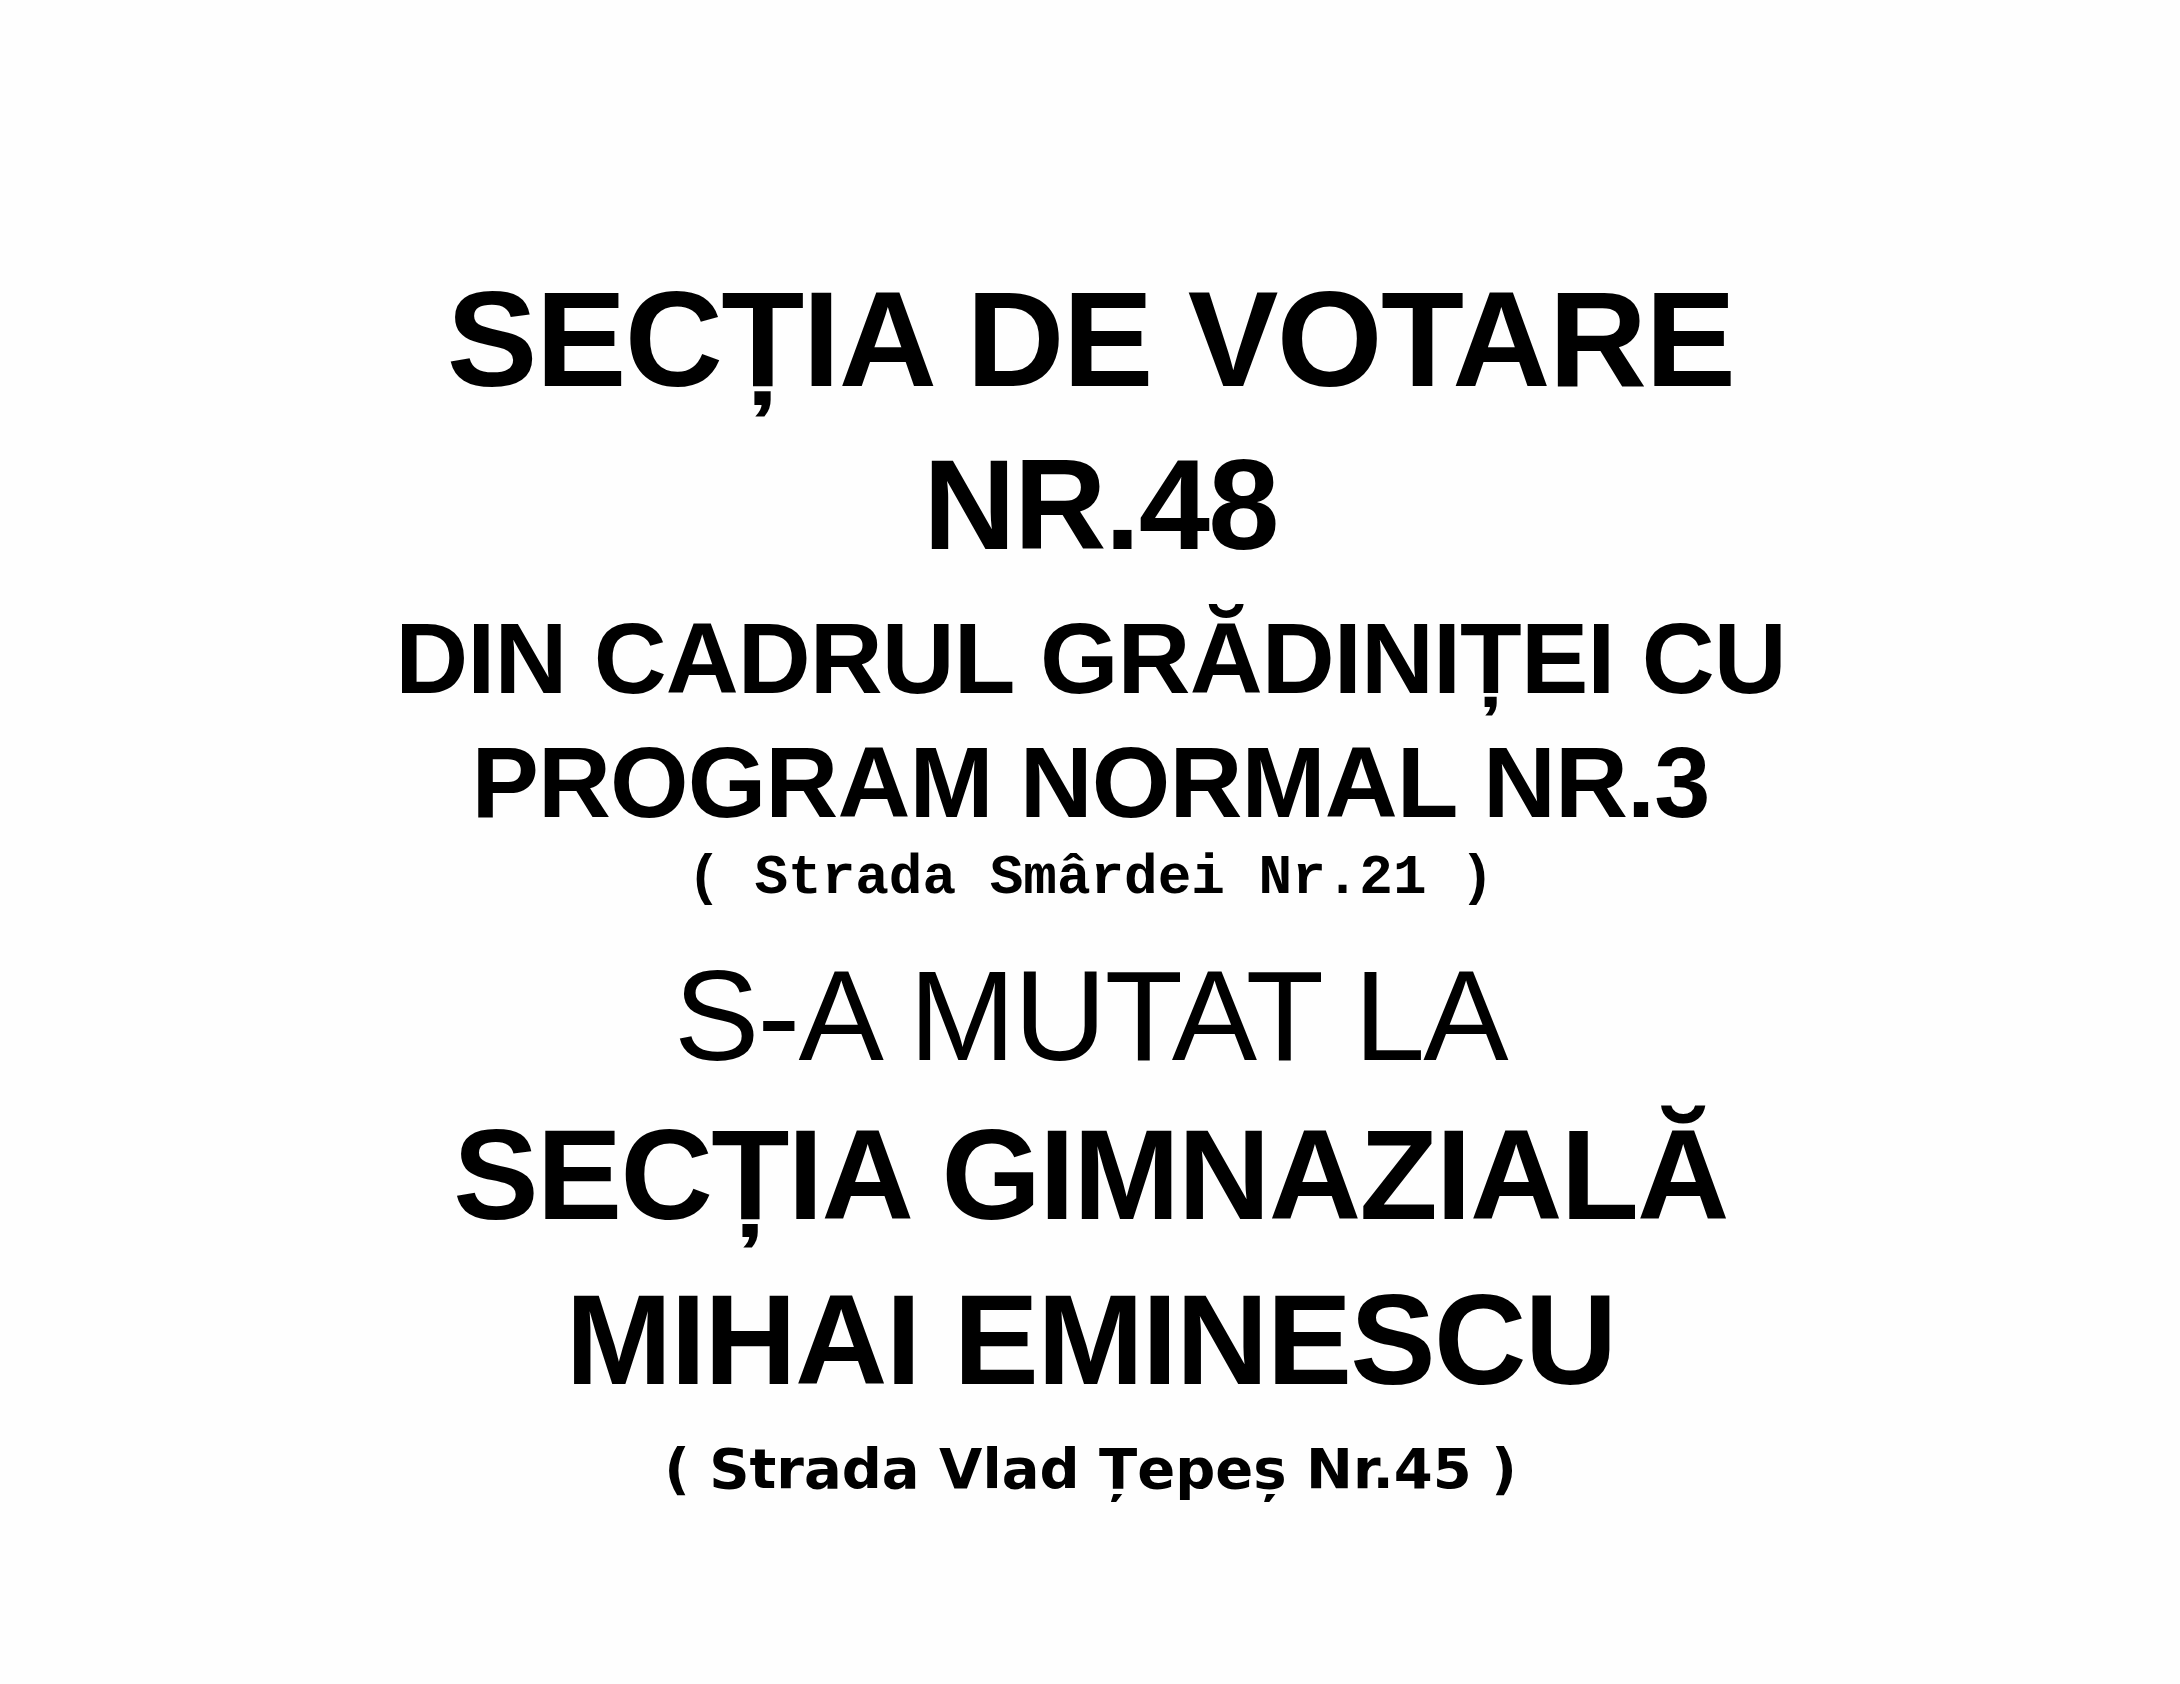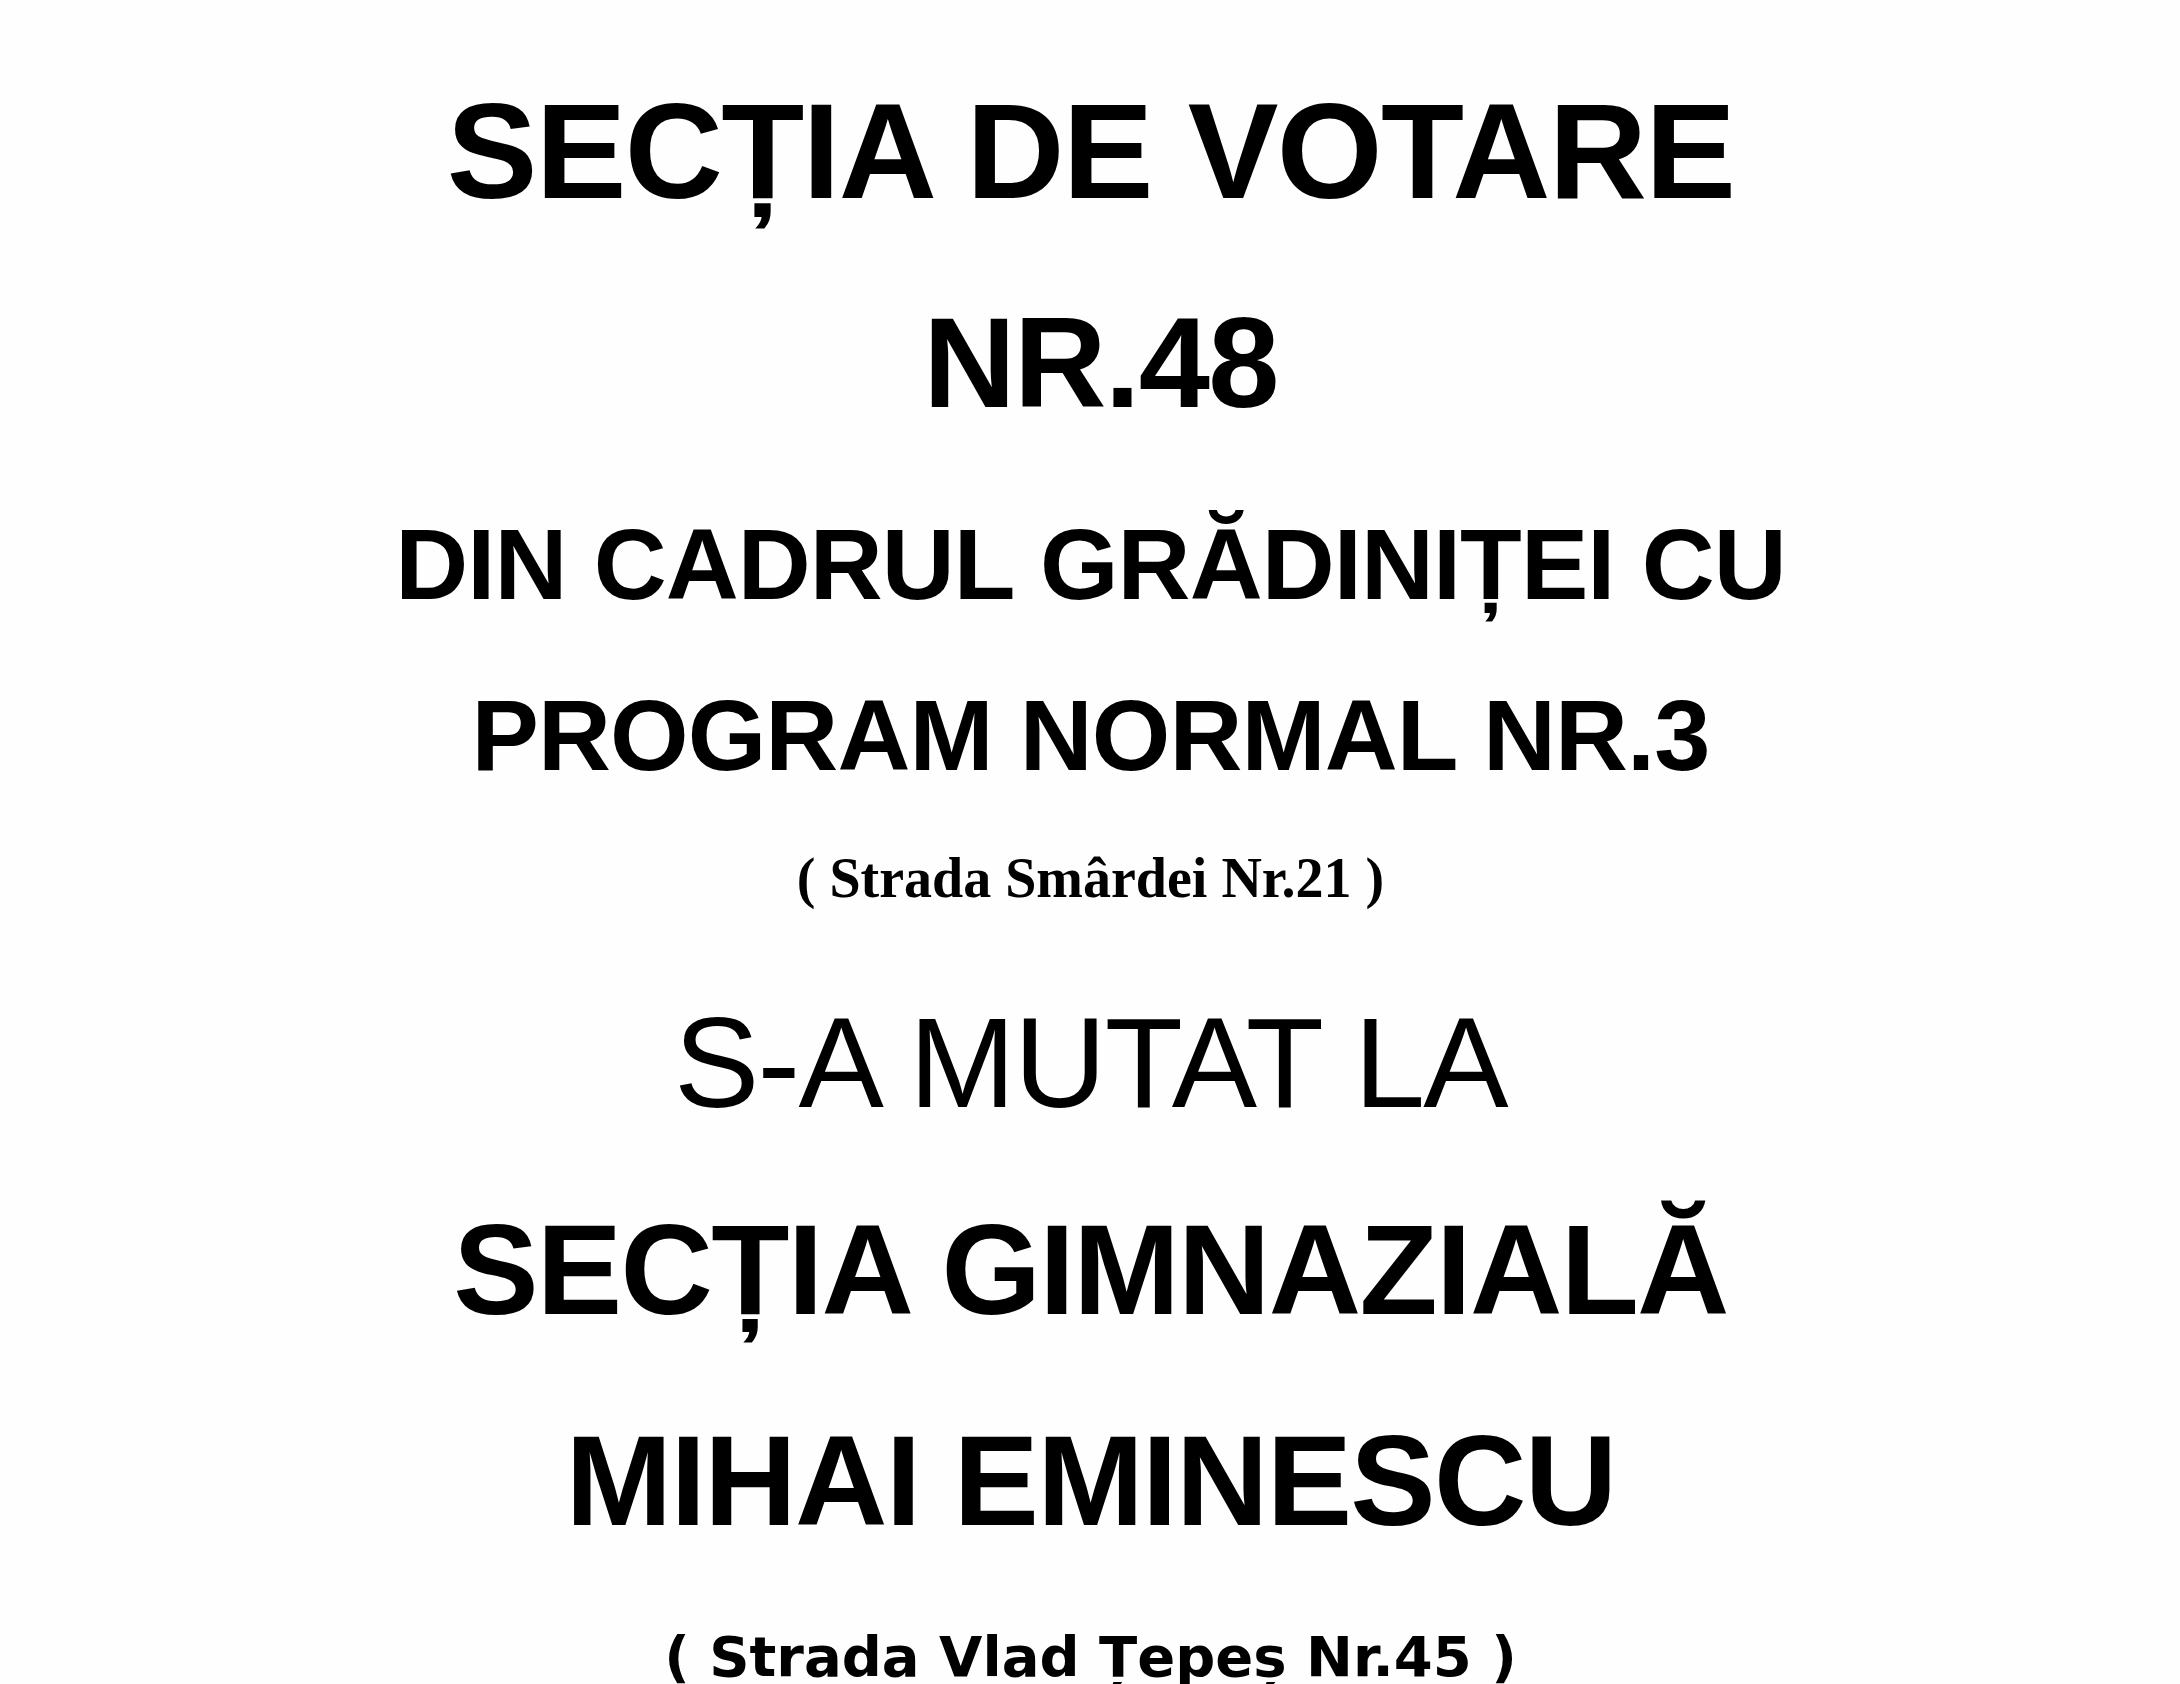--- a/index.html
+++ b/index.html
@@ -15,21 +15,21 @@
     overflow: hidden;
   }
   .sheet {
     width: 2181px;
     height: 1685px;
     box-sizing: border-box;
     background: #fefefe;
     display: flex;
     flex-direction: column;
     align-items: center;
-    justify-content: space-between;
+    justify-content: center;
     padding-top: 82px;
   }
   .line {
     text-align: center;
     width: 100%;
     line-height: 1.02;
     letter-spacing: -0.9px;
   }
   .l-title {
     font-size: 136px;
@@ -55,21 +55,21 @@
     font-size: 101px;
     font-weight: 700;
     letter-spacing: -0.9px;
     margin-top: 20.4px;
   }
   .l-addr {
     font-size: 56px;
     font-weight: 700;
     letter-spacing: 0px;
     margin-top: 16px;
-    font-family: Liberation Serif, serif;
+    font-family: Liberation Mono, monospace;
   }
   .l-moved {
     font-size: 128px;
     font-weight: 400;
     letter-spacing: -1.7px;
     margin-top: 44px;
   }
   .l-school1 {
     font-size: 128px;
     font-weight: 700;

